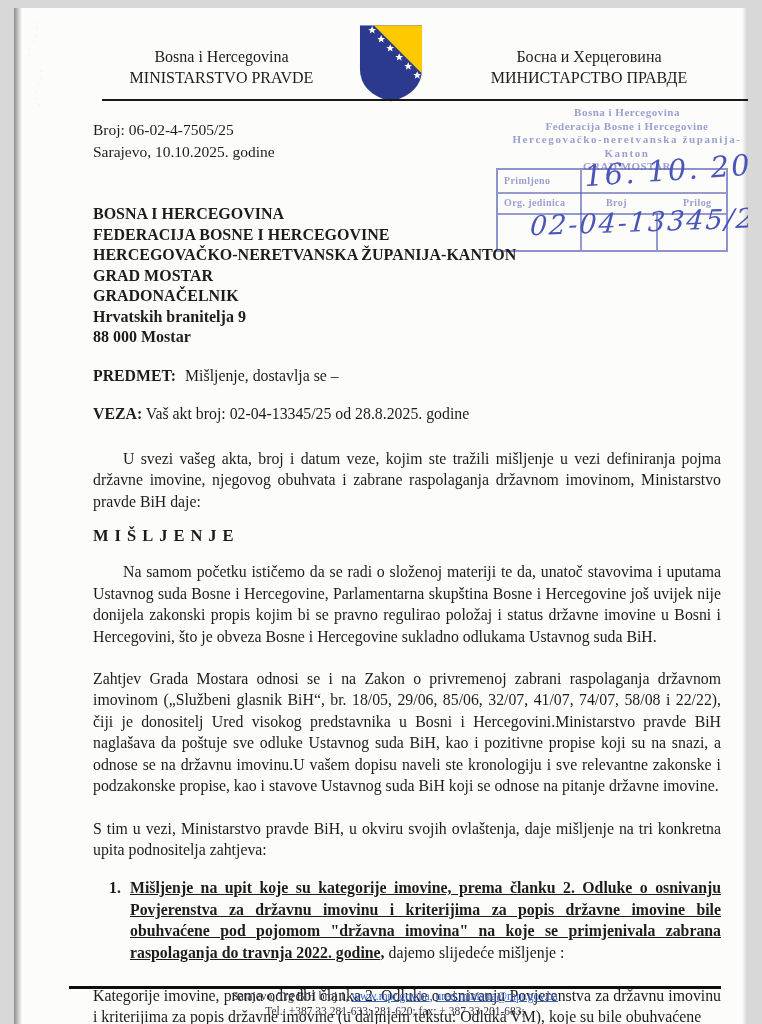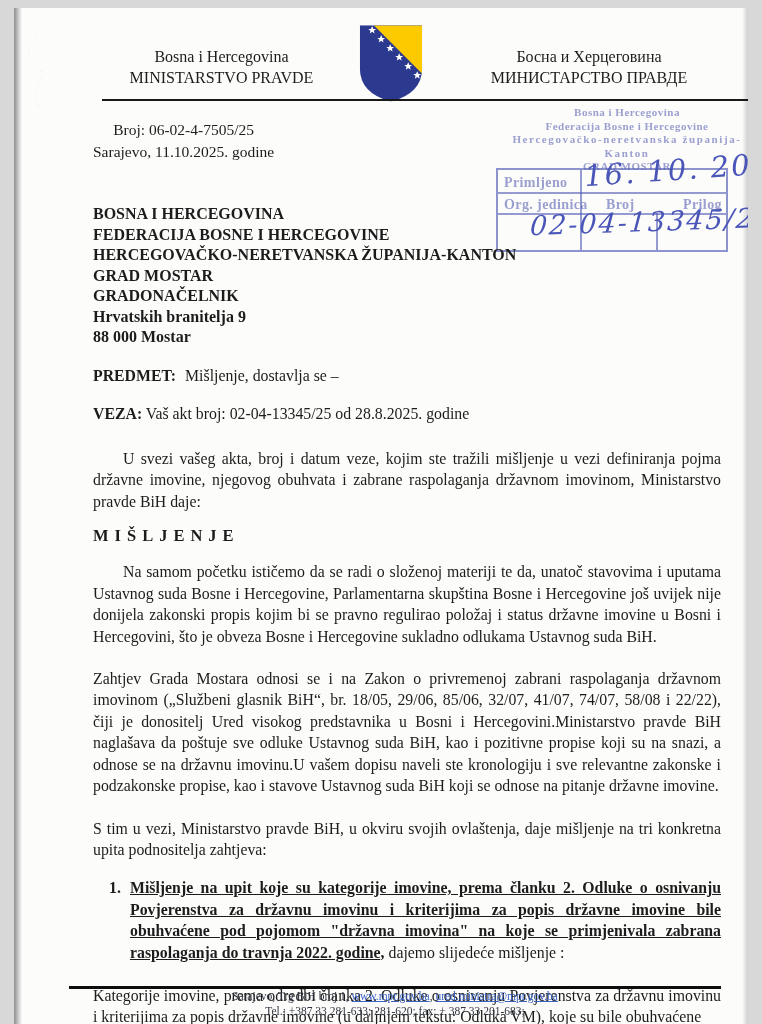--- a/index.html
+++ b/index.html
@@ -25,33 +25,33 @@
 
   
   .lh-left{position:absolute;left:95px;top:38px;width:225px;text-align:center;
     font-size:16px;line-height:21px;}
   .lh-right{position:absolute;left:450px;top:38px;width:250px;text-align:center;
     font-size:16px;line-height:21px;}
   .crest{position:absolute;left:340px;top:14px;}
   .lh-rule{position:absolute;left:88px;top:91px;width:654px;height:2px;background:#191919;}
 
   
-  .ref{position:absolute;left:79px;top:111px;font-size:15.5px;line-height:22px;text-align:center;}
+  .ref{position:absolute;left:79px;top:111px;font-size:15.5px;line-height:22px;}
 
   
   .stamp{position:absolute;left:478px;top:98px;width:270px;height:152px;
     color:var(--ink-faded);}
   .stamp-head{text-align:center;font-weight:700;font-size:11px;line-height:13.5px;
     filter:blur(0.5px);letter-spacing:.5px;}
   .stamp-head .wide{letter-spacing:1.6px;}
   .stamp-table{position:absolute;left:4px;top:62px;width:232px;height:84px;
     border:2px solid rgba(80,90,180,0.65);}
   .stamp-hline{position:absolute;left:0;width:100%;height:1.5px;background:rgba(80,90,180,0.6);}
   .stamp-vline{position:absolute;width:1.5px;background:rgba(80,90,180,0.6);}
-  .stamp-label{position:absolute;font-size:14px;font-weight:700;filter:blur(0.5px);
+  .stamp-label{position:absolute;font-size:10px;font-weight:700;filter:blur(0.5px);
     letter-spacing:.4px;}
   .hand{position:absolute;font-style:italic;color:var(--ink);
     font-family:"DejaVu Serif",serif;white-space:nowrap;}
   .hand-date{left:92px;top:46px;font-size:29px;letter-spacing:2px;transform:rotate(-4deg);}
   .hand-number{left:38px;top:100px;font-size:27px;letter-spacing:2px;
     transform:rotate(-2deg) skewX(-6deg);}
 
   
   .recipient{position:absolute;left:79px;top:196px;font-weight:700;font-size:16px;
     line-height:20.5px;}
@@ -132,21 +132,21 @@
 
   <div class="lh-right">
     <div>Босна и Херцеговина</div>
     <div>МИНИСТАРСТВО ПРАВДЕ</div>
   </div>
 
   <div class="lh-rule"></div>
 
   <div class="ref">
     <div>Broj: 06-02-4-7505/25</div>
-    <div>Sarajevo, 11.10.2025. godine</div>
+    <div>Sarajevo, 10.10.2025. godine</div>
   </div>
 
   <div class="stamp">
     <div class="stamp-head">
       <div>Bosna i Hercegovina</div>
       <div>Federacija Bosne i Hercegovine</div>
       <div class="wide">Hercegovačko-neretvanska županija-Kanton</div>
       <div>GRAD MOSTAR</div>
     </div>
     <div class="stamp-table">

